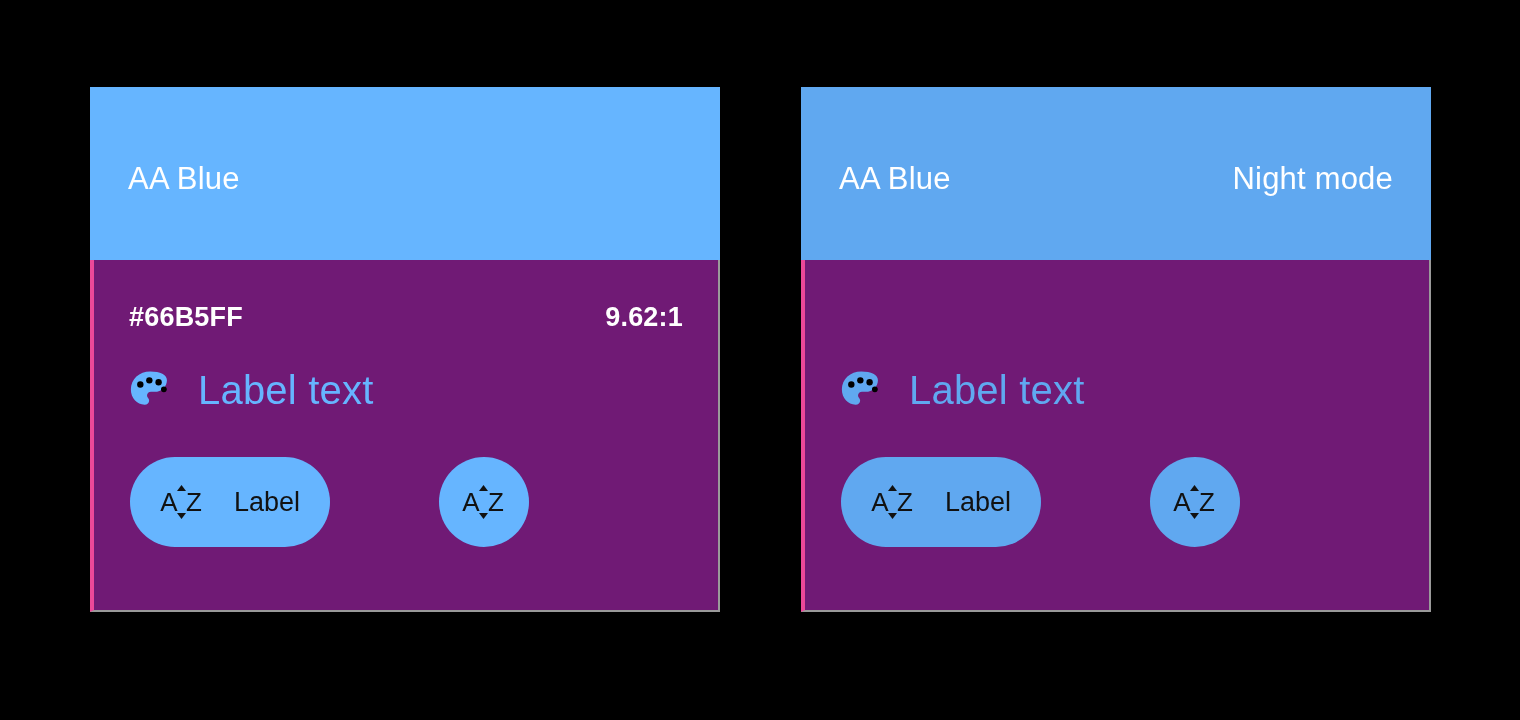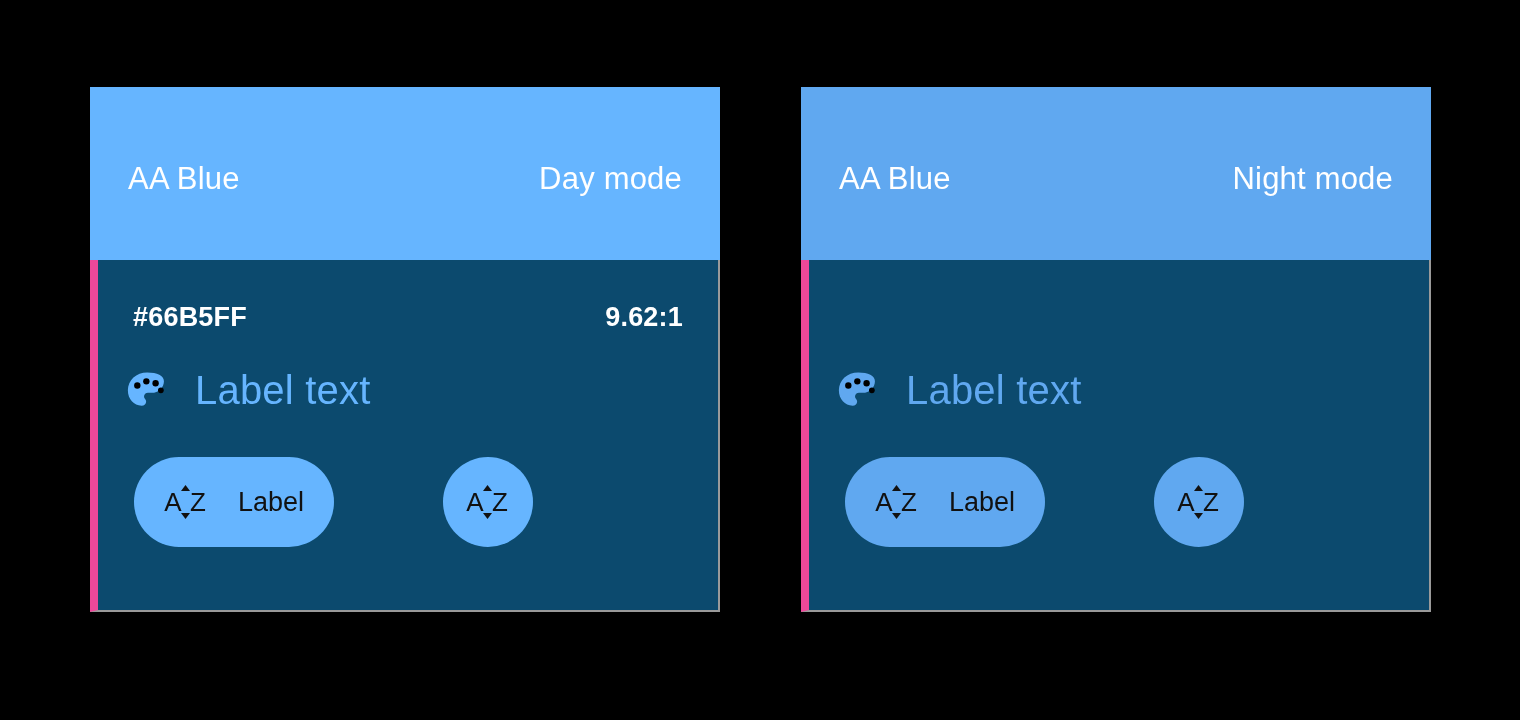--- a/index.html
+++ b/index.html
@@ -57,22 +57,22 @@
     color: #ffffff;
     font-size: 31px;
     font-weight: 400;
     letter-spacing: 0.2px;
     white-space: nowrap;
   }
 
   .card-body {
     height: 352px;
     box-sizing: border-box;
-    background: #0c4a6e;
-    border-left: 8px solid #ec4899;
+    background: #701a75;
+    border-left: 4px solid #ec4899;
     border-right: 2px solid #9a9a9a;
     border-bottom: 2px solid #9a9a9a;
     position: relative;
   }
 
   
   .swatch-row {
     position: absolute;
     left: 35px;
     right: 35px;
@@ -86,24 +86,23 @@
     color: #ffffff;
     font-size: 27px;
     font-weight: 700;
     letter-spacing: 0.2px;
     white-space: nowrap;
   }
 
   
   .label-row {
     position: absolute;
-    left: 25px;
+    left: 32px;
     top: 108px;
     display: flex;
-    align-items: center;
   }
   .palette-icon {
     width: 40px;
     height: 40px;
     display: block;
     flex: 0 0 auto;
   }
   .label-text {
     font-size: 40px;
     font-weight: 400;
@@ -168,21 +167,20 @@
 </head>
 <body style="background: rgb(0, 0, 0);">
 
 <div class="stage">
 
   <div class="card left">
 
     <div class="card-header" id="hdr-day" style="background: rgb(102, 181, 255);">
       <div class="hdr-inner">
         <span class="hdr-title">AA Blue</span>
-        <span class="hdr-mode">Day mode</span>
       </div>
     </div>
 
     <div class="card-body">
 
       <div class="swatch-row">
         <span class="hex-code">#66B5FF</span>
         <span class="ratio">9.62:1</span>
       </div>
 

